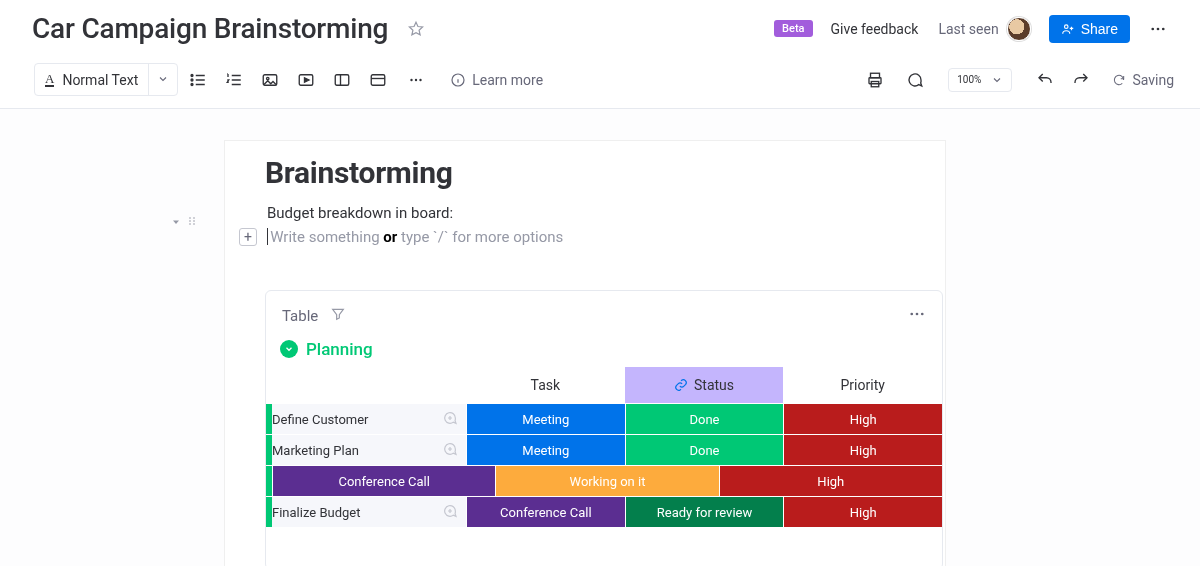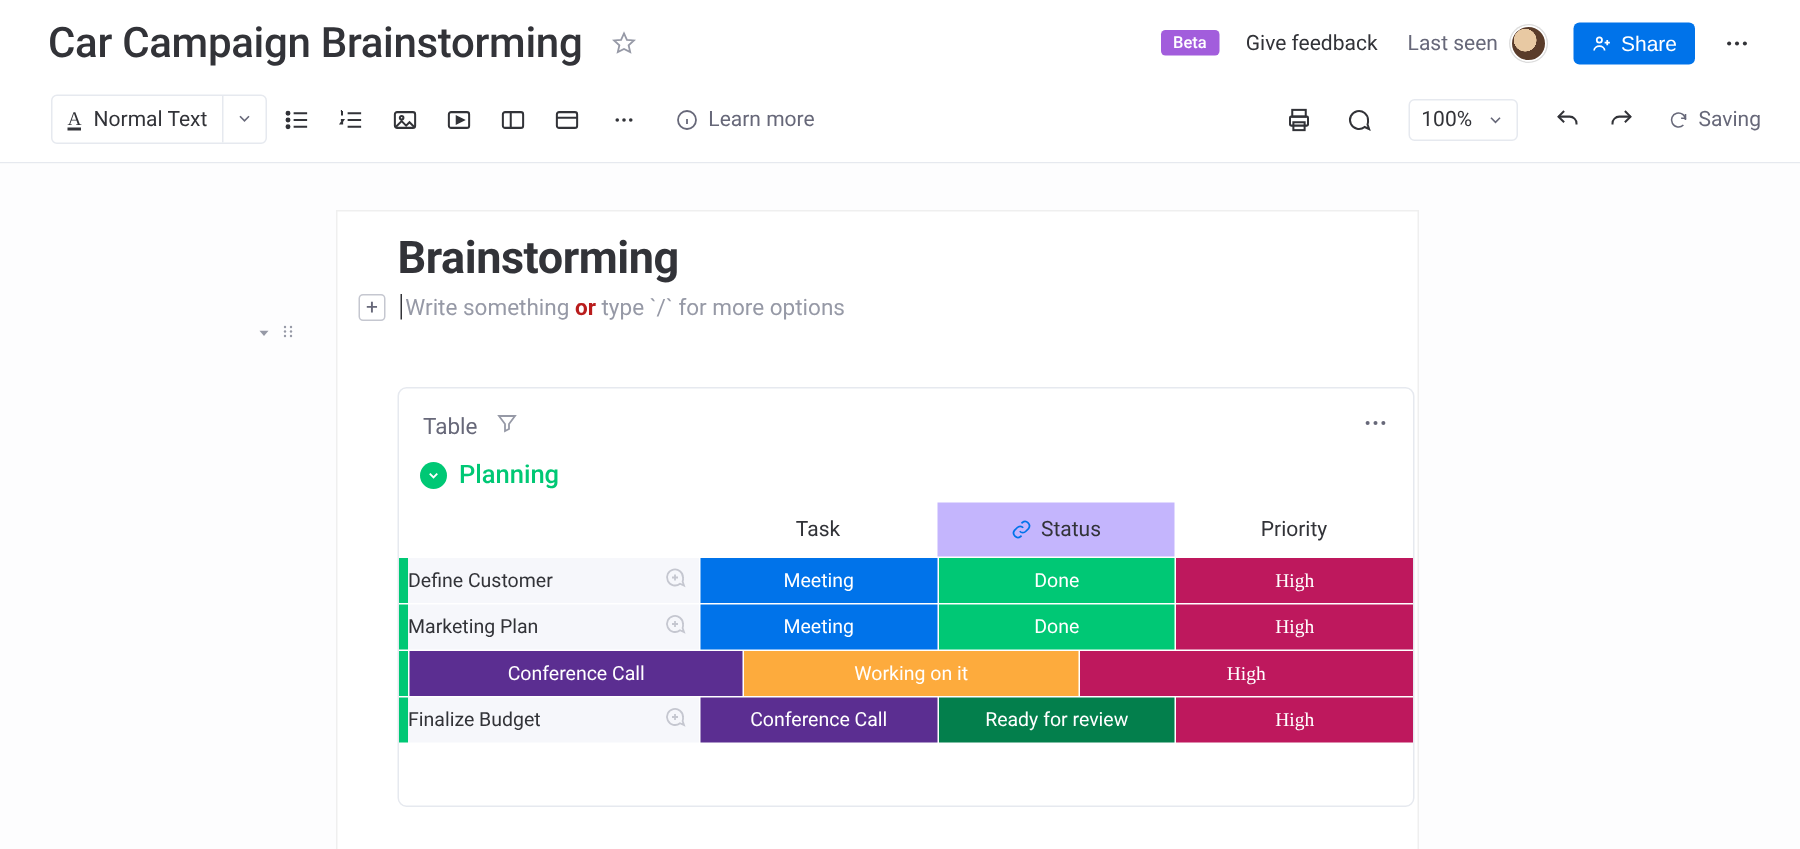--- a/index.html
+++ b/index.html
@@ -26,34 +26,34 @@
   .style-label .A { font-family: Georgia, serif; font-size:13px; margin-right:8px; border-bottom:2px solid #323338; line-height:12px; }
   .style-caret { border-left:1px solid #e6e9ef; padding:6px 8px; cursor:pointer; color:#676879; }
   .tb-icon { width:32px; height:32px; display:flex; align-items:center; justify-content:center; color:#323338; margin-left:4px; cursor:pointer; border-radius:4px; }
   .tb-icon:first-of-type { margin-left: 14px; }
   .tb-icon svg { width:18px; height:18px; }
   .tb-sep { margin-left:6px; }
   .learn-more { display:flex; align-items:center; color:#676879; font-size:14px; margin-left:18px; cursor:pointer; }
   .learn-more svg { width:16px; height:16px; margin-right:6px; }
   .toolbar-spacer { flex:1; }
   .rt-icon { width:30px; height:30px; display:flex; align-items:center; justify-content:center; color:#323338; cursor:pointer; }
-  .zoom { border:1px solid #e6e9ef; border-radius:4px; padding:5px 8px; font-size:14px; color:#323338; display:flex; align-items:center; margin:0 18px; cursor:pointer; }
+  .zoom { border:1px solid #e6e9ef; border-radius:4px; padding:5px 8px; font-size:10px; color:#323338; display:flex; align-items:center; margin:0 18px; cursor:pointer; }
   .zoom svg { width:12px; height:12px; margin-left:10px; color:#676879; }
   .saving { display:flex; align-items:center; color:#676879; font-size:14px; margin-left:16px; }
   .saving svg { width:14px; height:14px; margin-right:6px; }
 
   
   .canvas { background:#fdfdfe; height: calc(566px - 100px); position:relative; padding-top:32px; }
   .doc-page { background:#ffffff; width:720px; min-height:600px; margin-left:225px; position:relative; padding: 14px 0 40px; box-shadow: 0 0 0 1px #efefef; }
   .doc-title { font-size:30px; font-weight:700; color:#323338; padding: 0 40px; letter-spacing:-0.3px; }
   .doc-line { font-size:15px; color:#323338; padding: 14px 42px 0; }
   .doc-input-row { display:flex; align-items:center; padding: 6px 40px 0 14px; }
   .plus-box { width:18px; height:18px; border:1px solid #c5c7d0; border-radius:3px; display:flex; align-items:center; justify-content:center; font-size:14px; color:#676879; margin-right:10px; cursor:pointer; }
   .doc-placeholder { color:#9699a6; font-size:15px; }
-  .doc-placeholder b { color:#b91c1c; }
+  .doc-placeholder b { color:#000000; }
   .cursor-bar { display:inline-block; width:1.2px; height:17px; background:#323338; vertical-align:-3px; margin-right:2px; }
 
   .block-handles { position:absolute; left:170px; top:104px; display:flex; align-items:center; color:#9699a6; }
   .block-handles .chev { margin-right:4px; cursor:pointer; }
   .block-handles .grip { cursor:grab; }
 
   
   .board-card { margin: 44px 0 0 40px; width: 678px; border:1px solid #e6e9ef; border-radius:6px; padding-bottom:8px; background:#fff; }
   .card-header { display:flex; align-items:center; padding:14px 16px 6px; }
   .table-tab { font-size:15px; color:#676879; margin-right:12px; cursor:pointer; }
@@ -81,21 +81,21 @@
   .row { display:flex; align-items:stretch; height:30px; margin-top:1px; }
   .row-edge { width:6px; background:#00c875; }
   .row-name { flex:0 0 194px; display:flex; align-items:center; font-size:13px; color:#323338; padding-left:0; background:#f6f7fb; position:relative; }
   .row-chat { position:absolute; right:8px; color:#c5c7d0; }
   .cell { flex:1; display:flex; align-items:center; justify-content:center; font-size:13px; color:#fff; margin-left:1px; }
   .c-meeting { background:#0073ea; }
   .c-conf { background:#5b2e91; }
   .c-done { background:#00c875; }
   .c-work { background:#fdab3d; }
   .c-ready { background:#037f4c; }
-  .c-high { background:#be185d;font-family:Liberation Serif, serif; }
+  .c-high { background:#b91c1c; }
 
   .add-row { display:flex; align-items:center; height:34px; }
   .add-edge { width:6px; background:#99e6c5; }
 </style>
 </head>
 <body>
 
 <div class="top-header">
   <div class="page-title">Car Campaign Brainstorming</div>
   <div class="star-btn">
@@ -244,20 +244,21 @@
           <circle cx="16" cy="6" r="1.6"></circle>
           <circle cx="8" cy="12" r="1.6"></circle>
           <circle cx="16" cy="12" r="1.6"></circle>
           <circle cx="8" cy="18" r="1.6"></circle>
           <circle cx="16" cy="18" r="1.6"></circle>
         </svg></span>
   </div>
 
   <div class="doc-page">
     <div class="doc-title">Brainstorming</div>
+    <div class="doc-line">Budget breakdown in board:</div>
     <div class="doc-input-row">
       <div class="plus-box">+</div>
       <div class="doc-placeholder">
         <span class="cursor-bar"></span><span>Write something </span><b>or</b><span> type `/` for more options</span>
       </div>
     </div>
 
     <div class="board-card">
       <div class="card-header">
         <span class="table-tab">Table</span>

